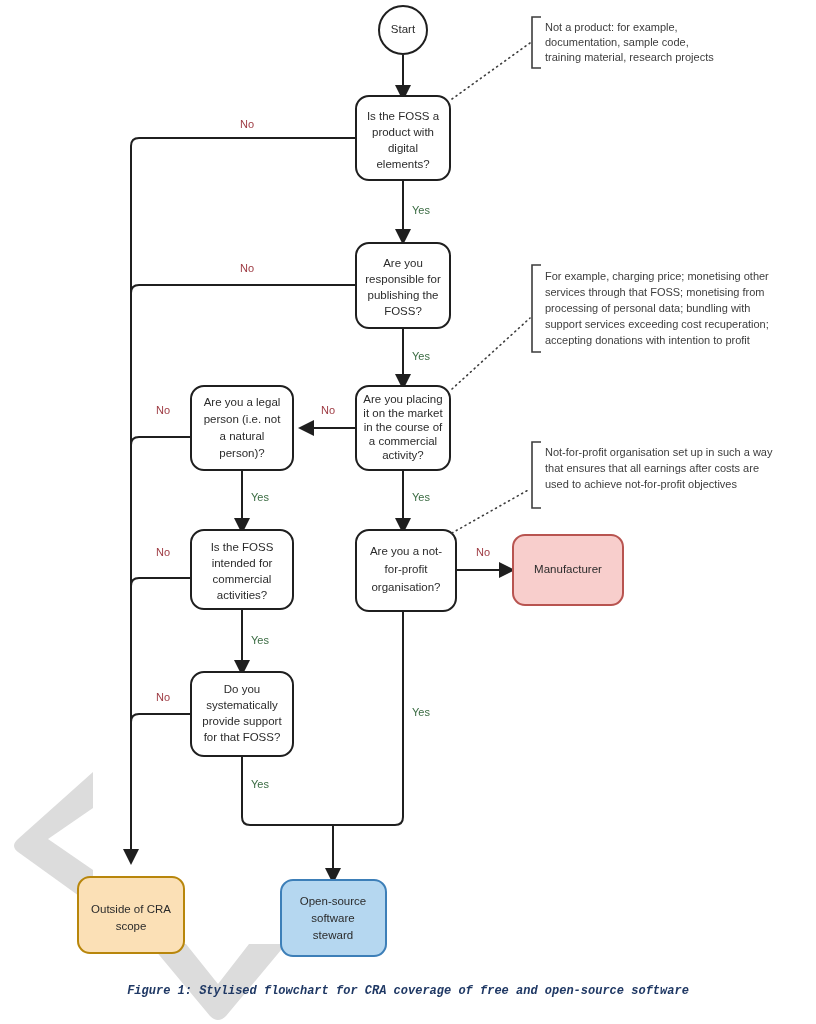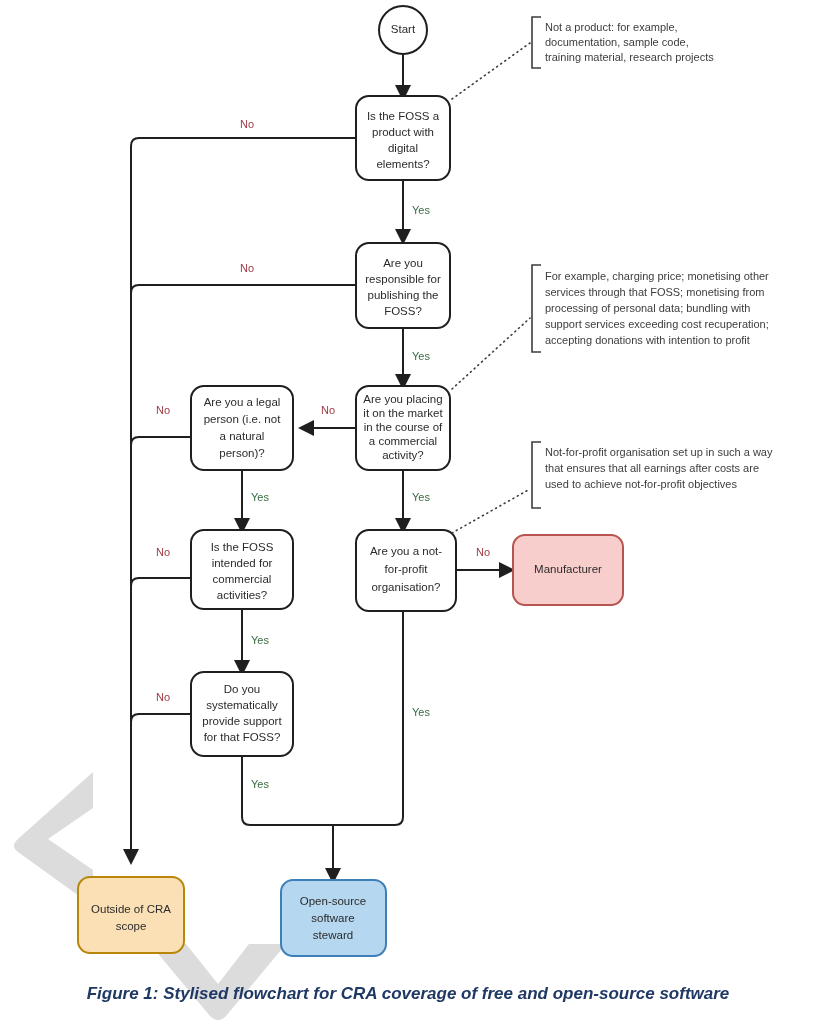--- a/index.html
+++ b/index.html
@@ -79,24 +79,24 @@
     stroke-linecap: round;
   }
   .watermark {
     fill: #dcdcdc;
   }
   .caption {
     position: absolute;
     left: 0;
     width: 816px;
     text-align: center;
-    font-family: Liberation Sans, sans-serif;
+    font-family: Liberation Mono, monospace;
     font-style: italic;
     font-weight: bold;
-    font-size: 17px;
+    font-size: 12px;
     color: #1f3864;
   }
 </style>
 </head>
 <body>
 
 <div id="flow-root">
   <svg class="flow-svg" viewBox="0 0 816 1024" xmlns="http://www.w3.org/2000/svg">
     <defs>
       <marker id="arrow" markerWidth="10" markerHeight="10" refX="5.5" refY="4" orient="auto" markerUnits="strokeWidth">

